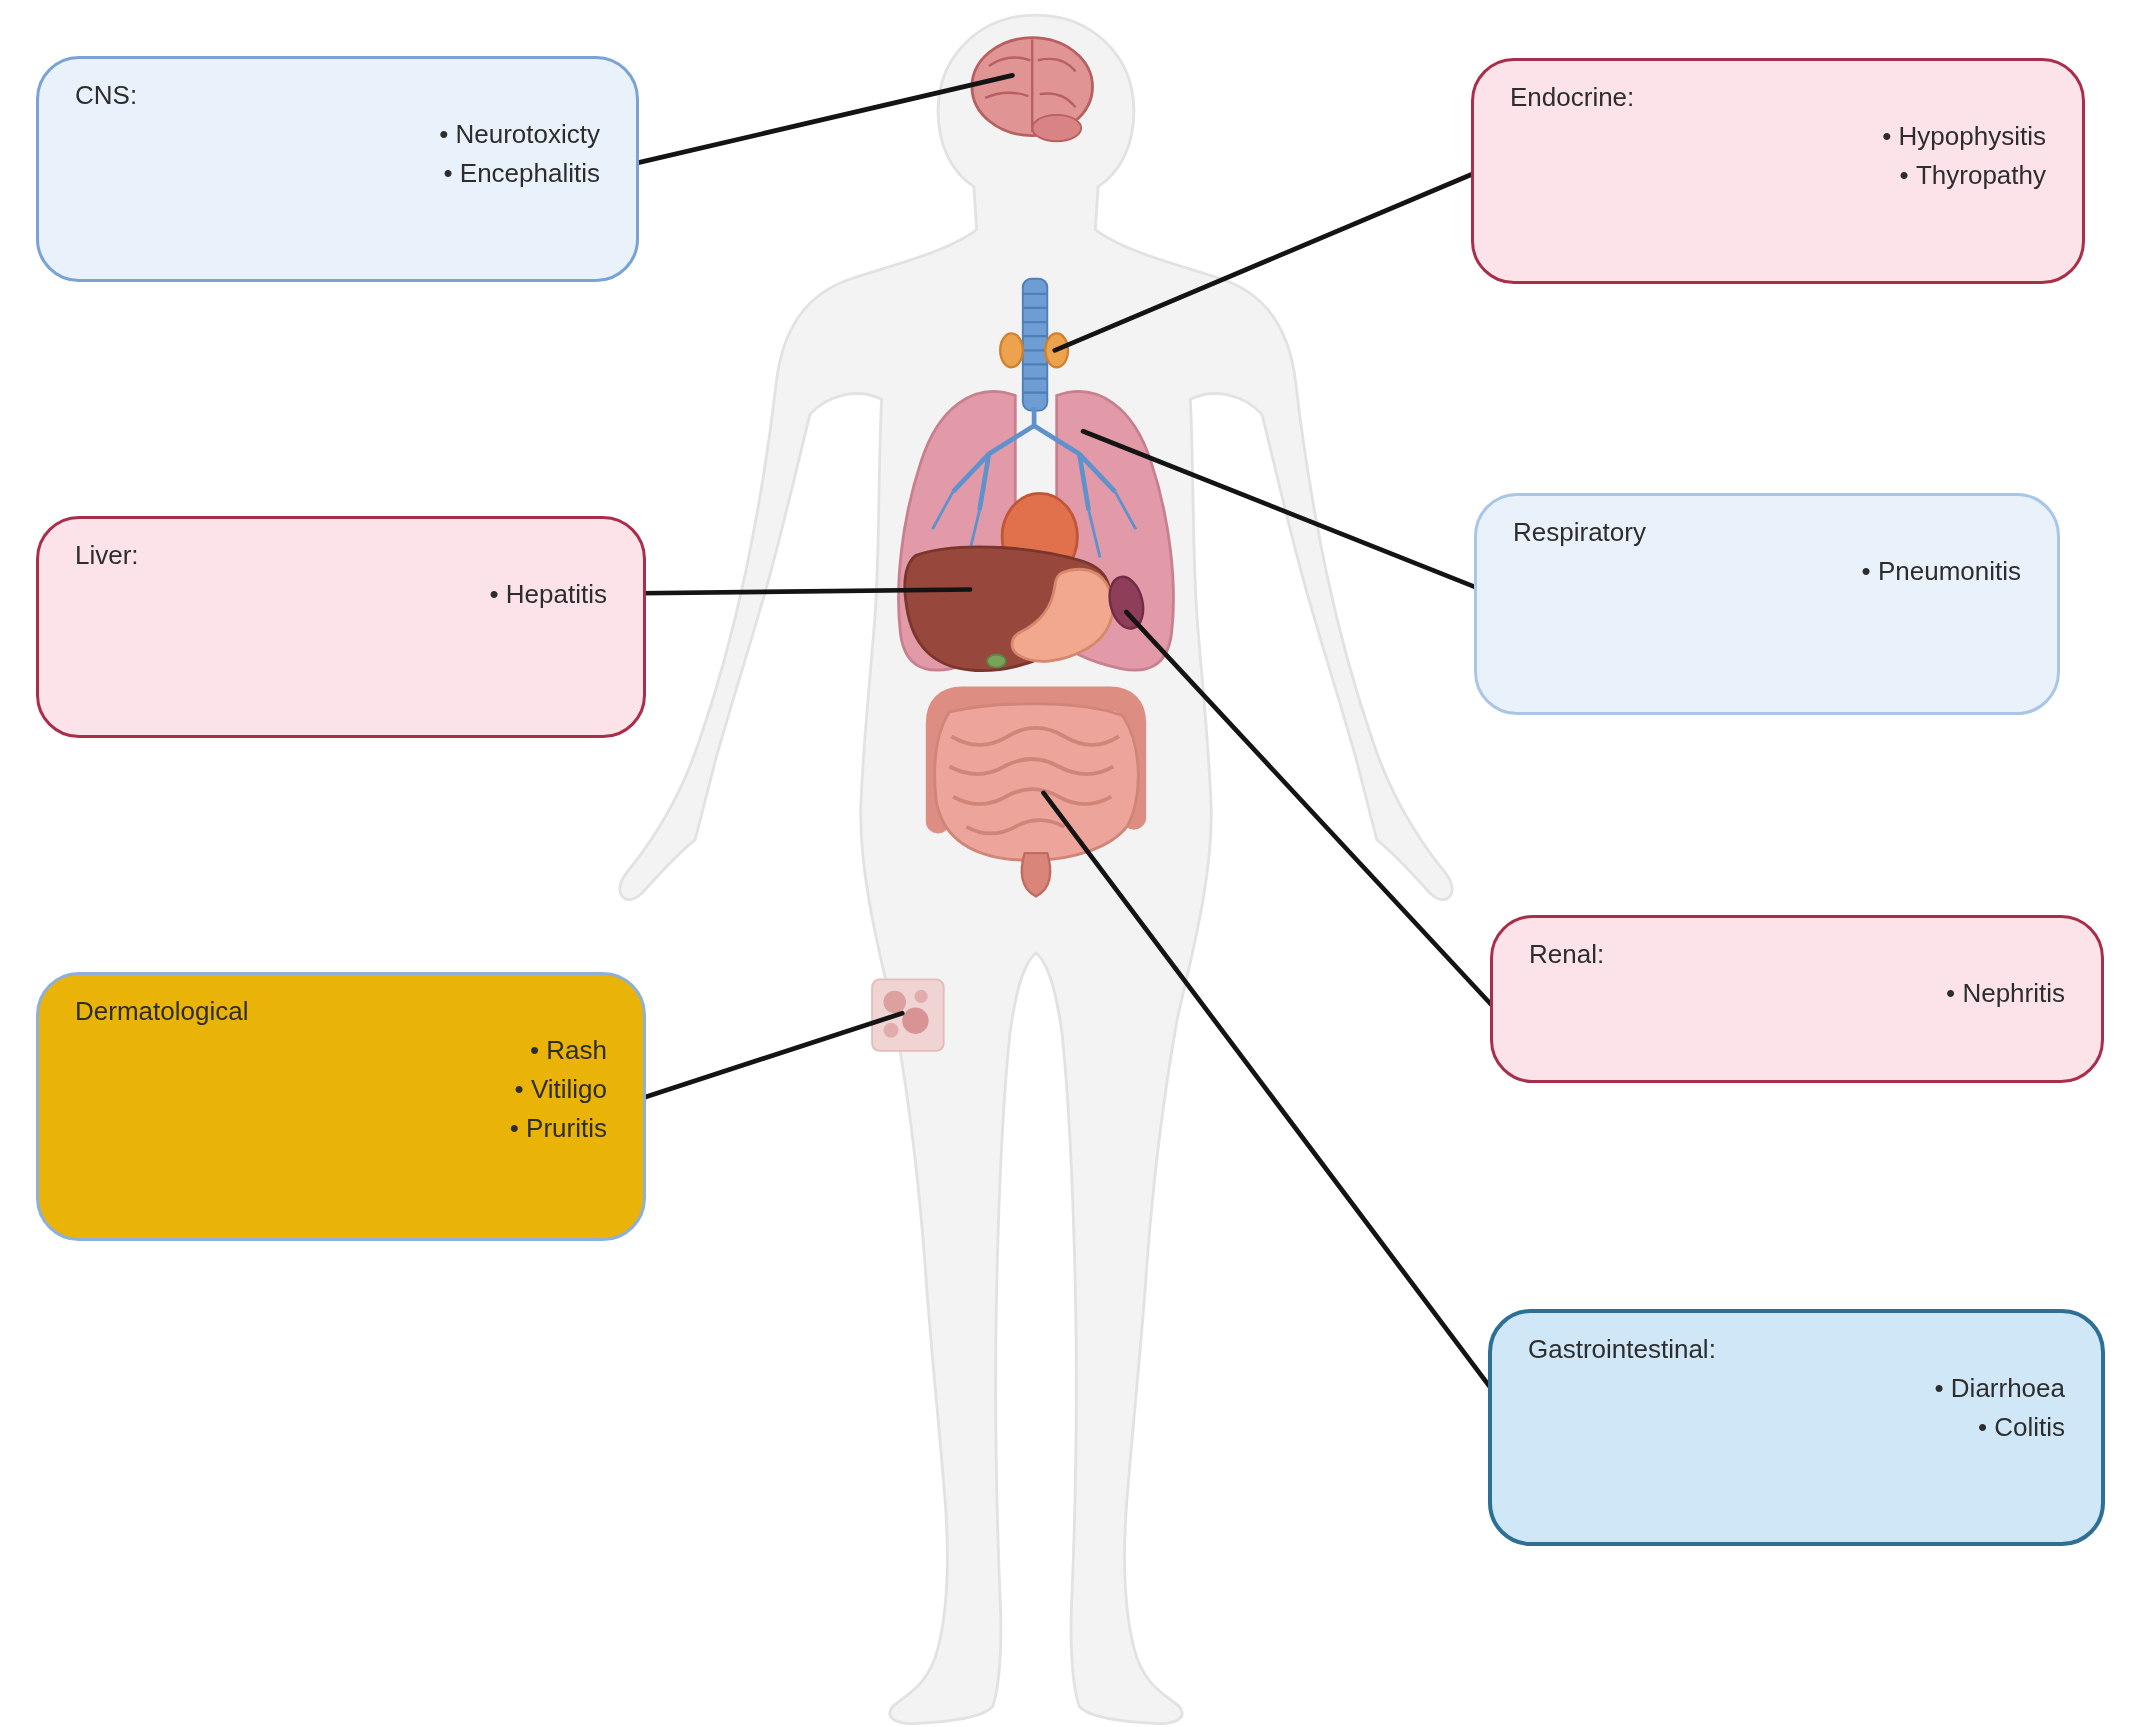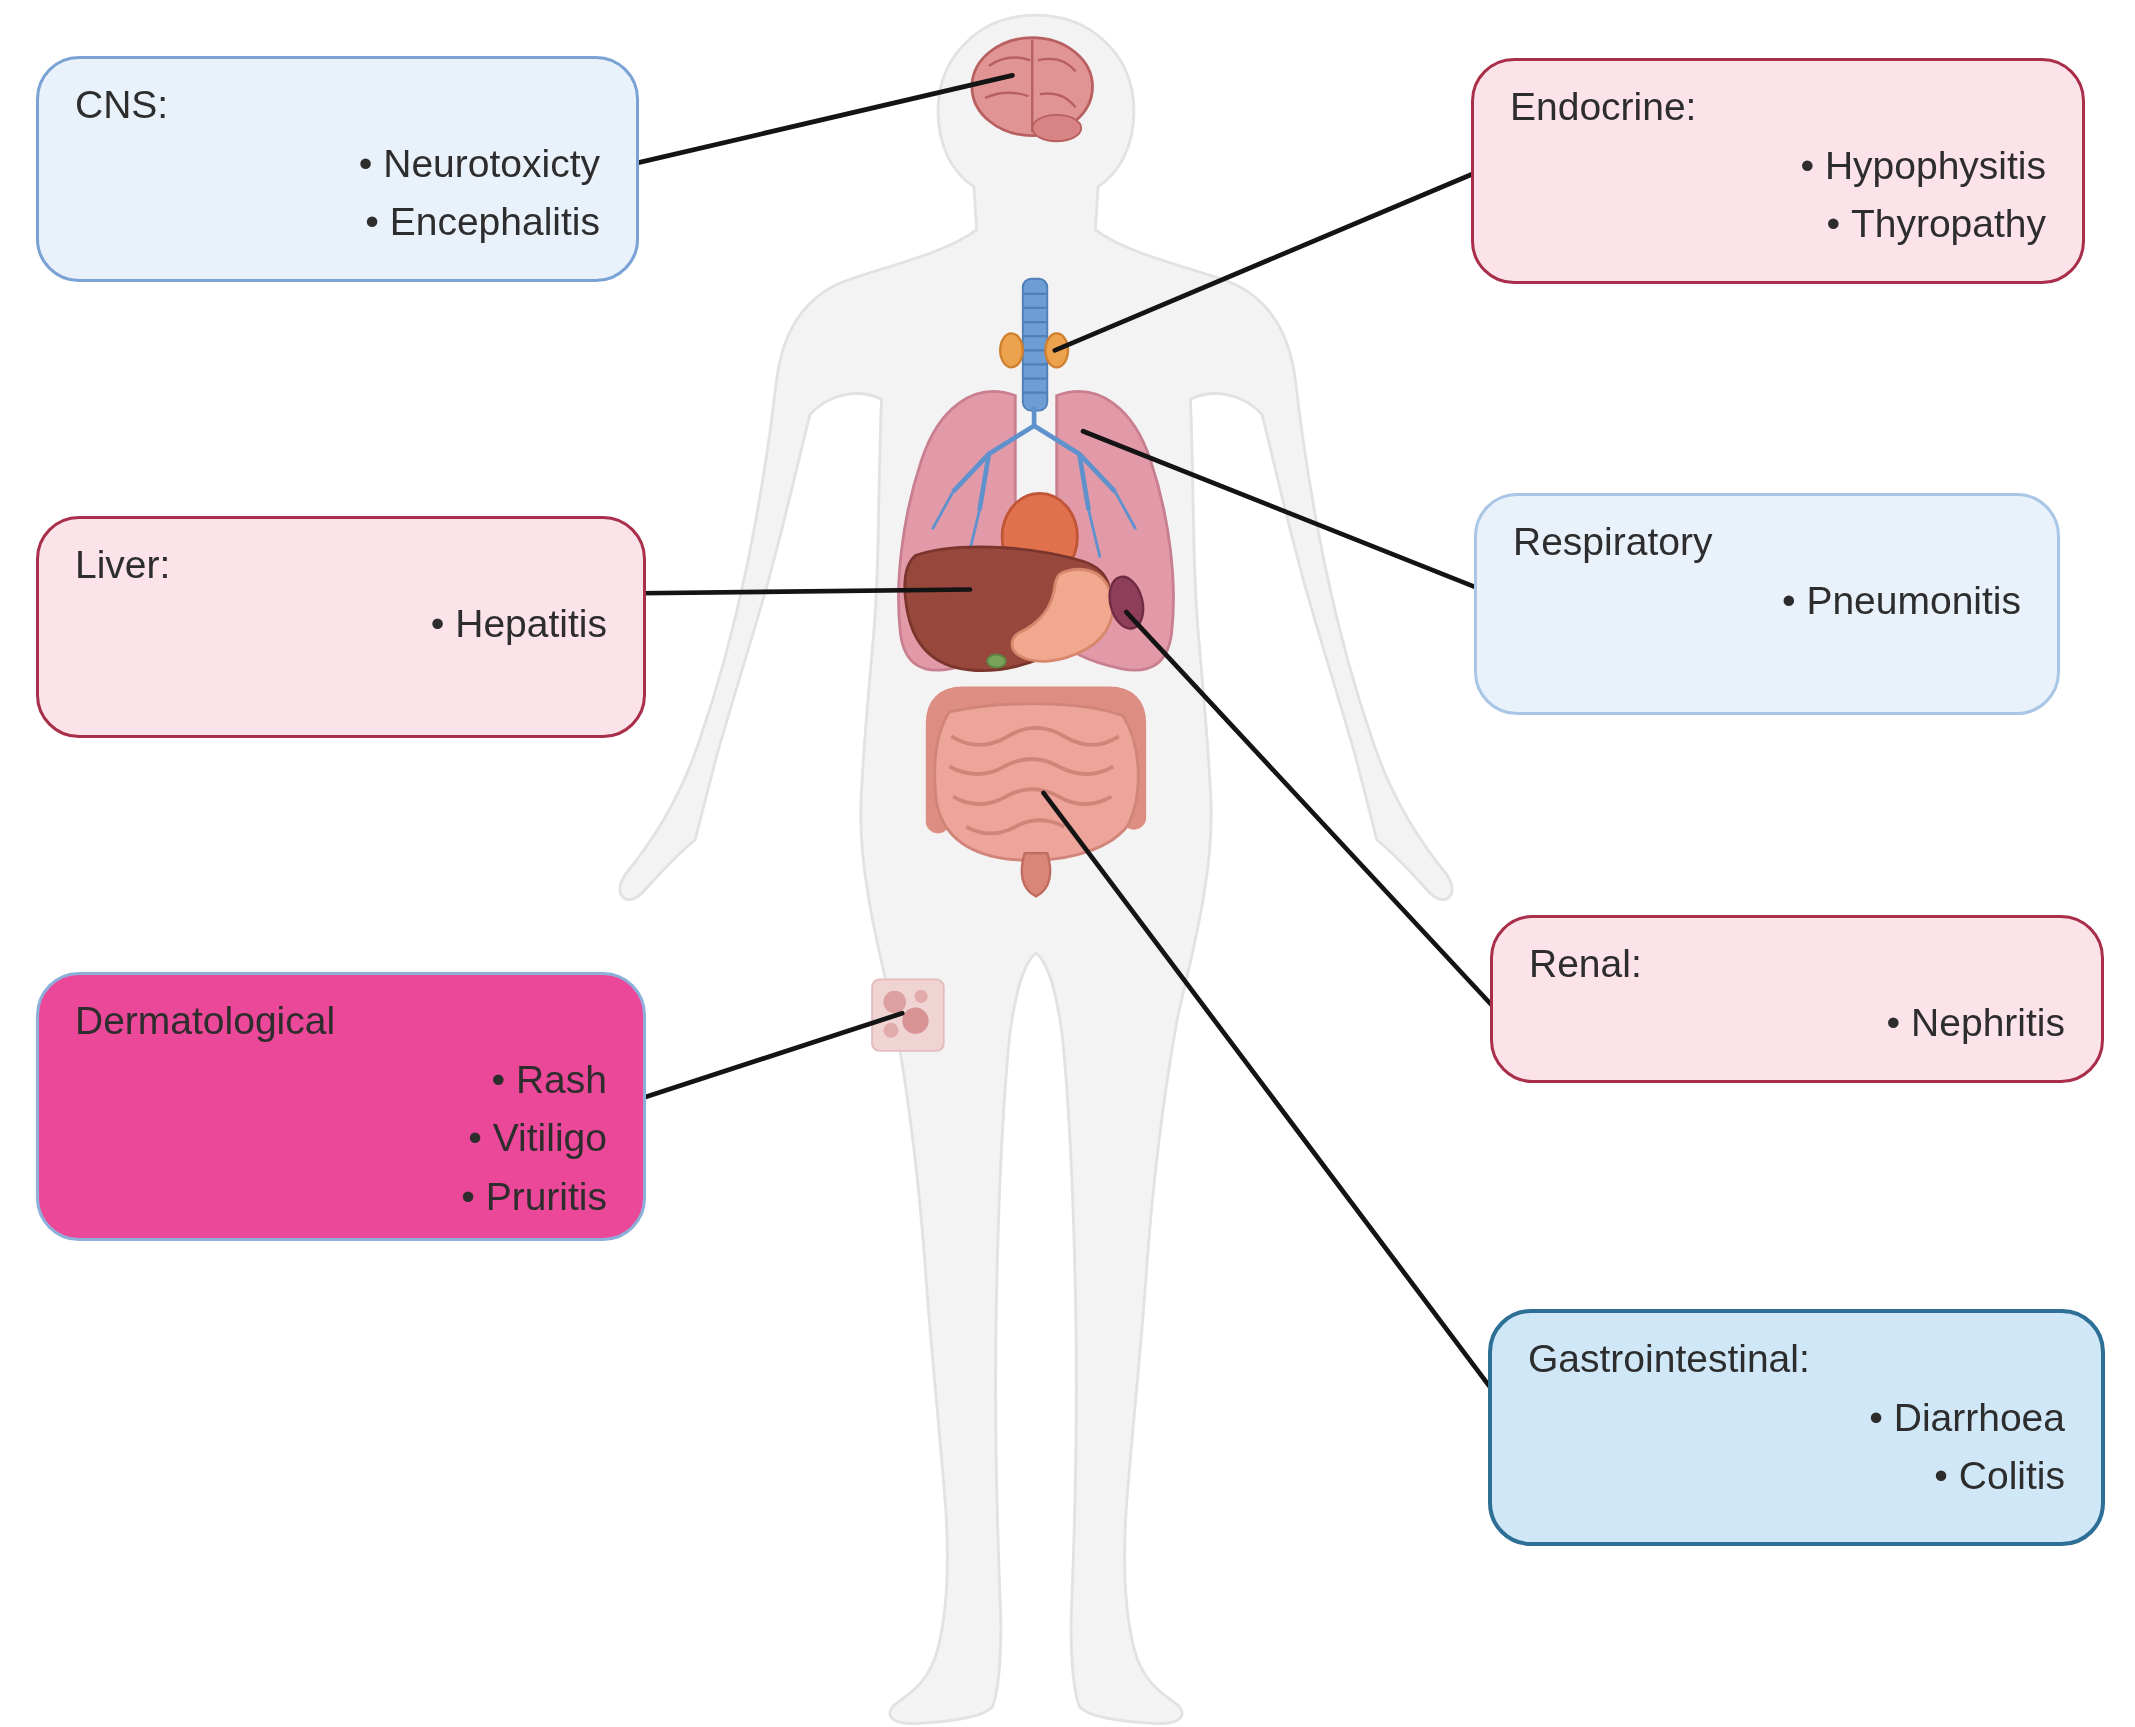--- a/index.html
+++ b/index.html
@@ -14,21 +14,21 @@
   svg.art { position: absolute; left: 0; top: 0; z-index: 1; }
 
   .box {
     position: absolute;
     z-index: 2;
     box-sizing: border-box;
     border: 3.8px solid #999;
     border-radius: 43px;
     background: #eee;
     padding: 17px 36px 19px 36px;
-    font-size: 39px;
+    font-size: 26px;
     line-height: 1.5;
     color: #2d2d2d;
   }
   .box-title { font-weight: 400; }
   .box-items { margin: 0; padding: 0; list-style: none; text-align: right; }
   .box-items li::before { content: "\2022\00a0"; }
 
   .box-cns            { left: 36px;   top: 56px;   width: 603px; height: 226px; }
   .box-endocrine      { left: 1471px; top: 58px;   width: 614px; height: 226px; }
   .box-liver          { left: 36px;   top: 488px;  width: 610px; height: 222px; margin-top: 28px; }
@@ -188,21 +188,21 @@
     </ul>
   </div>
 
   <div class="box box-respiratory" style="background: rgb(233, 241, 251); border-color: rgb(169, 198, 230);">
     <div class="box-title">Respiratory</div>
     <ul class="box-items">
       <li>Pneumonitis</li>
     </ul>
   </div>
 
-  <div class="box box-dermatological" style="background: #ec4899; border-color: rgb(140, 176, 218);">
+  <div class="box box-dermatological" style="background: #eab308; border-color: rgb(140, 176, 218);">
     <div class="box-title">Dermatological</div>
     <ul class="box-items">
       <li>Rash</li>
       <li>Vitiligo</li>
       <li>Pruritis</li>
     </ul>
   </div>
 
   <div class="box box-renal" style="background: rgb(251, 227, 233); border-color: rgb(168, 46, 74);">
     <div class="box-title">Renal:</div>

